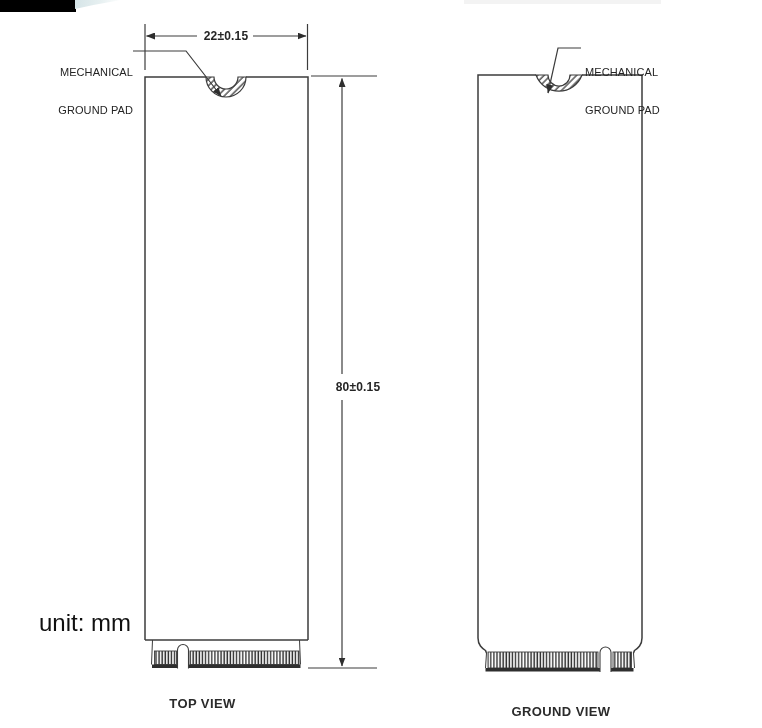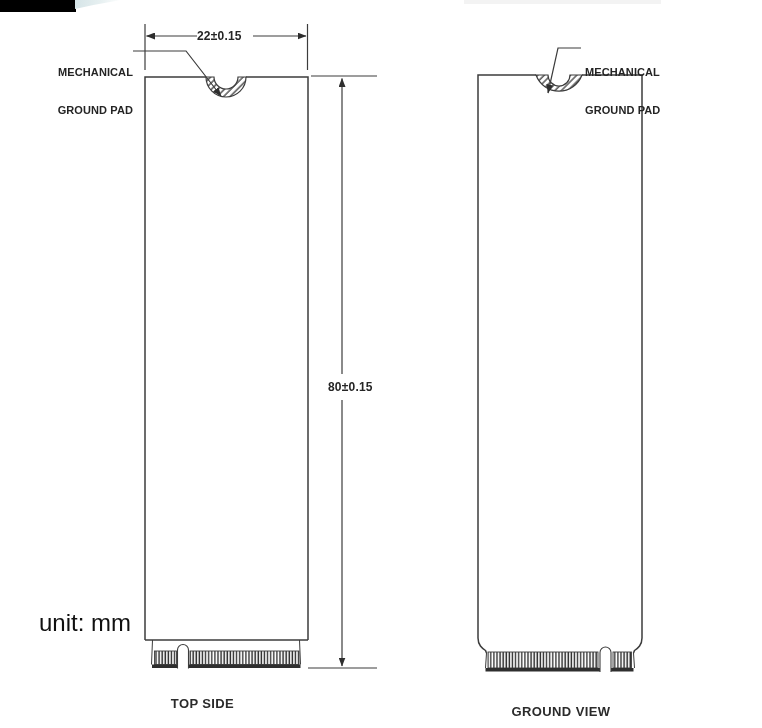--- a/index.html
+++ b/index.html
@@ -10,22 +10,22 @@
   .abs{position:absolute;}
   #drawing-svg{position:absolute;left:0;top:0;}
   
   .logo-black{left:0;top:0;width:76px;height:12px;background:#000;}
   .logo-swoosh{left:75px;top:0;width:46px;height:9px;
     background:linear-gradient(100deg,#d5e4e7 0%,#e7f0f1 55%,rgba(255,255,255,0) 100%);
     clip-path:polygon(0 0,100% 0,40% 55%,0 100%);}
   .top-bar{left:464px;top:0;width:197px;height:4px;background:#f3f3f3;}
   
   .lbl{position:absolute;white-space:pre;}
-  .dim-label{font-size:12px;font-weight:600;letter-spacing:.2px;color:#252525;}
-  .callout{font-size:11px;font-weight:700;line-height:12.5px;letter-spacing:.1px;color:#242424;}
+  .dim-label{font-size:12px;font-weight:600;letter-spacing:.2px;color:#252525;text-align:center;}
+  .callout{font-size:11px;font-weight:400;line-height:12.5px;letter-spacing:.1px;color:#242424;}
   .callout.right-align{text-align:right;}
   .component-area{font-size:11.5px;font-weight:600;line-height:17px;text-align:center;color:#242424;}
   .caption{font-size:13px;font-weight:600;letter-spacing:.4px;color:#2b2b2b;text-align:center;}
   .unit{font-size:24px;font-weight:400;color:#101010;}
 </style>
 </head>
 <body>
 
 <div id="stage">
 
@@ -120,17 +120,17 @@
   </div>
 
   <div class="lbl callout" style="left:585px;top:41px;width:110px;">
     <div>MECHANICAL</div>
     <div>GROUND PAD</div>
   </div>
 
 
   <div class="lbl unit" style="left:39px;top:609px;">unit: mm</div>
 
-  <div class="lbl caption" style="left:150px;top:696px;width:105px;">TOP SIDE</div>
+  <div class="lbl caption" style="left:150px;top:696px;width:105px;">TOP VIEW</div>
 
   <div class="lbl caption" style="left:504px;top:704px;width:114px;">GROUND VIEW</div>
 
 </div>
 
 </body></html>

